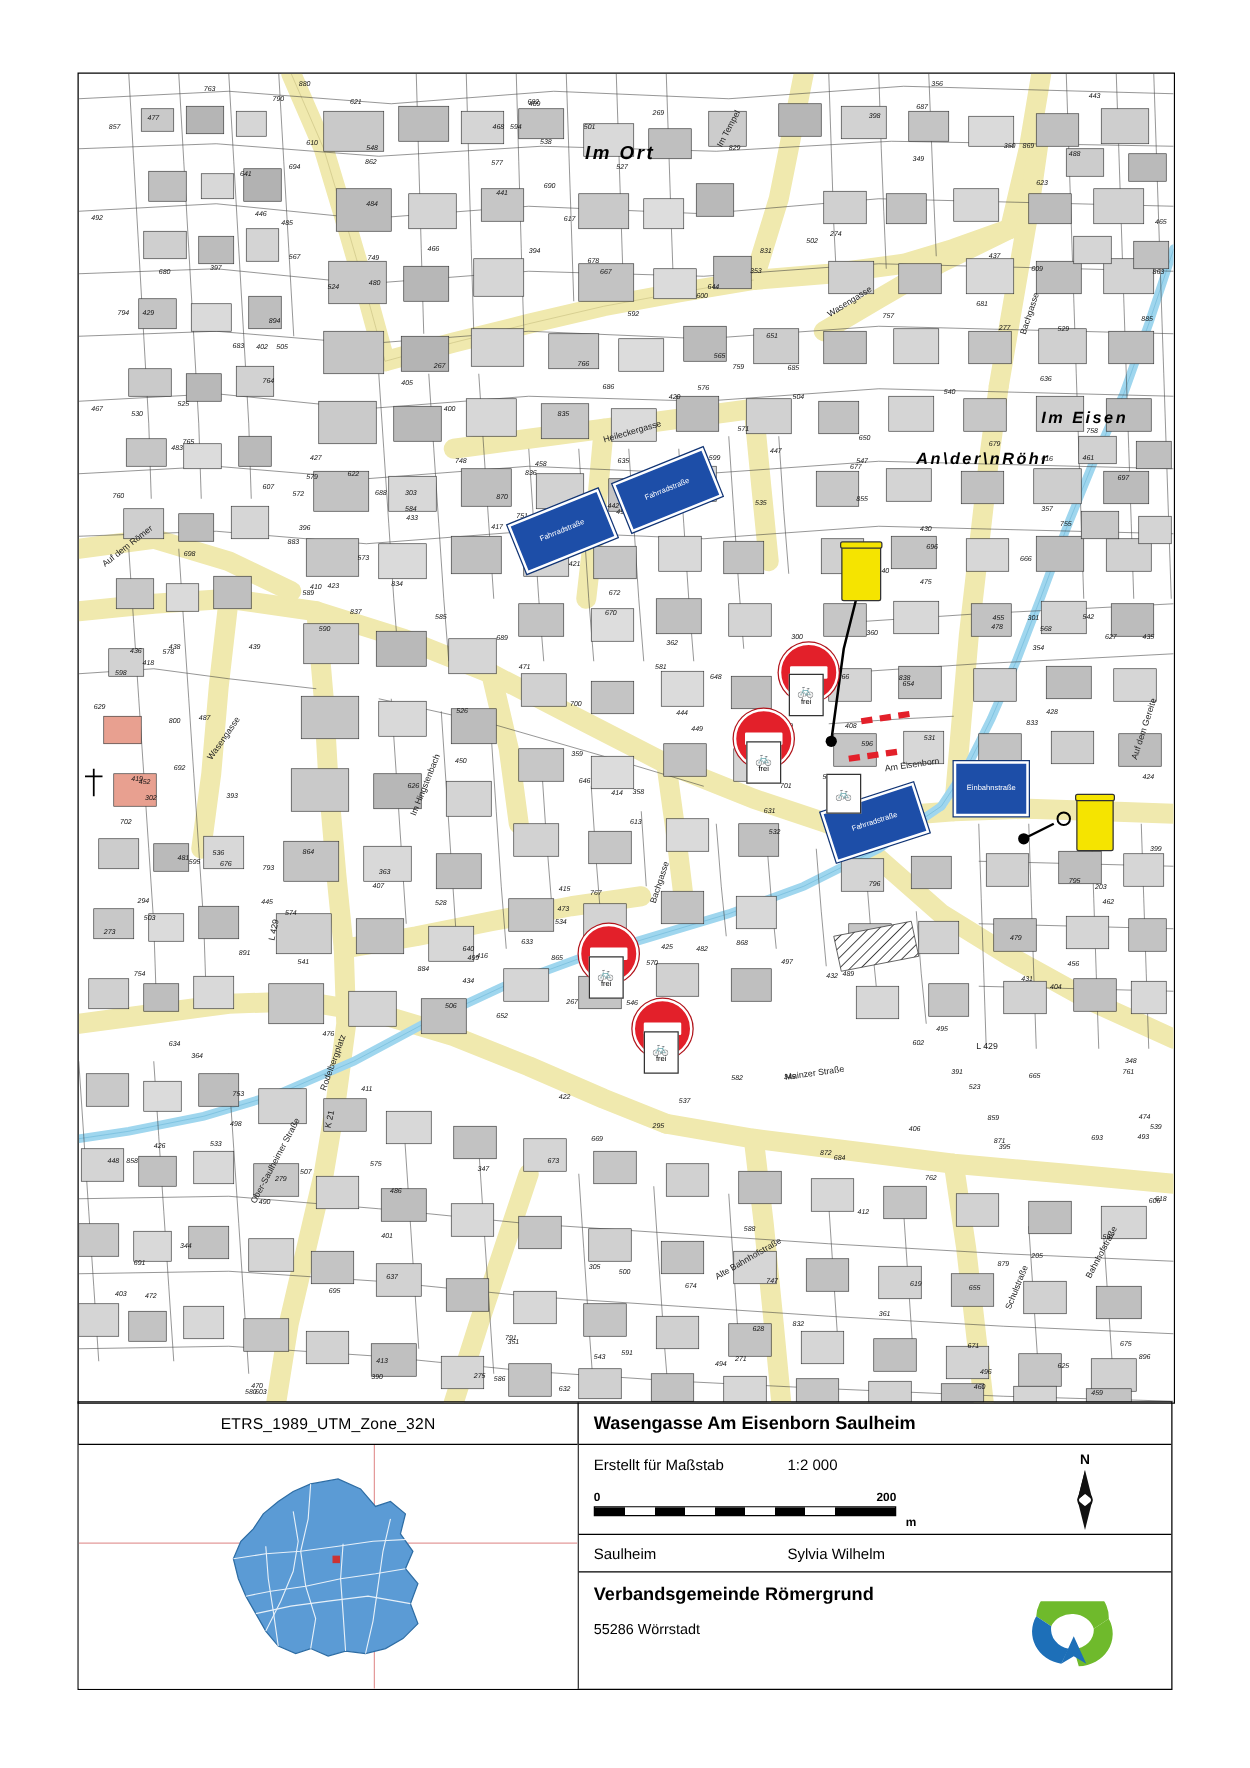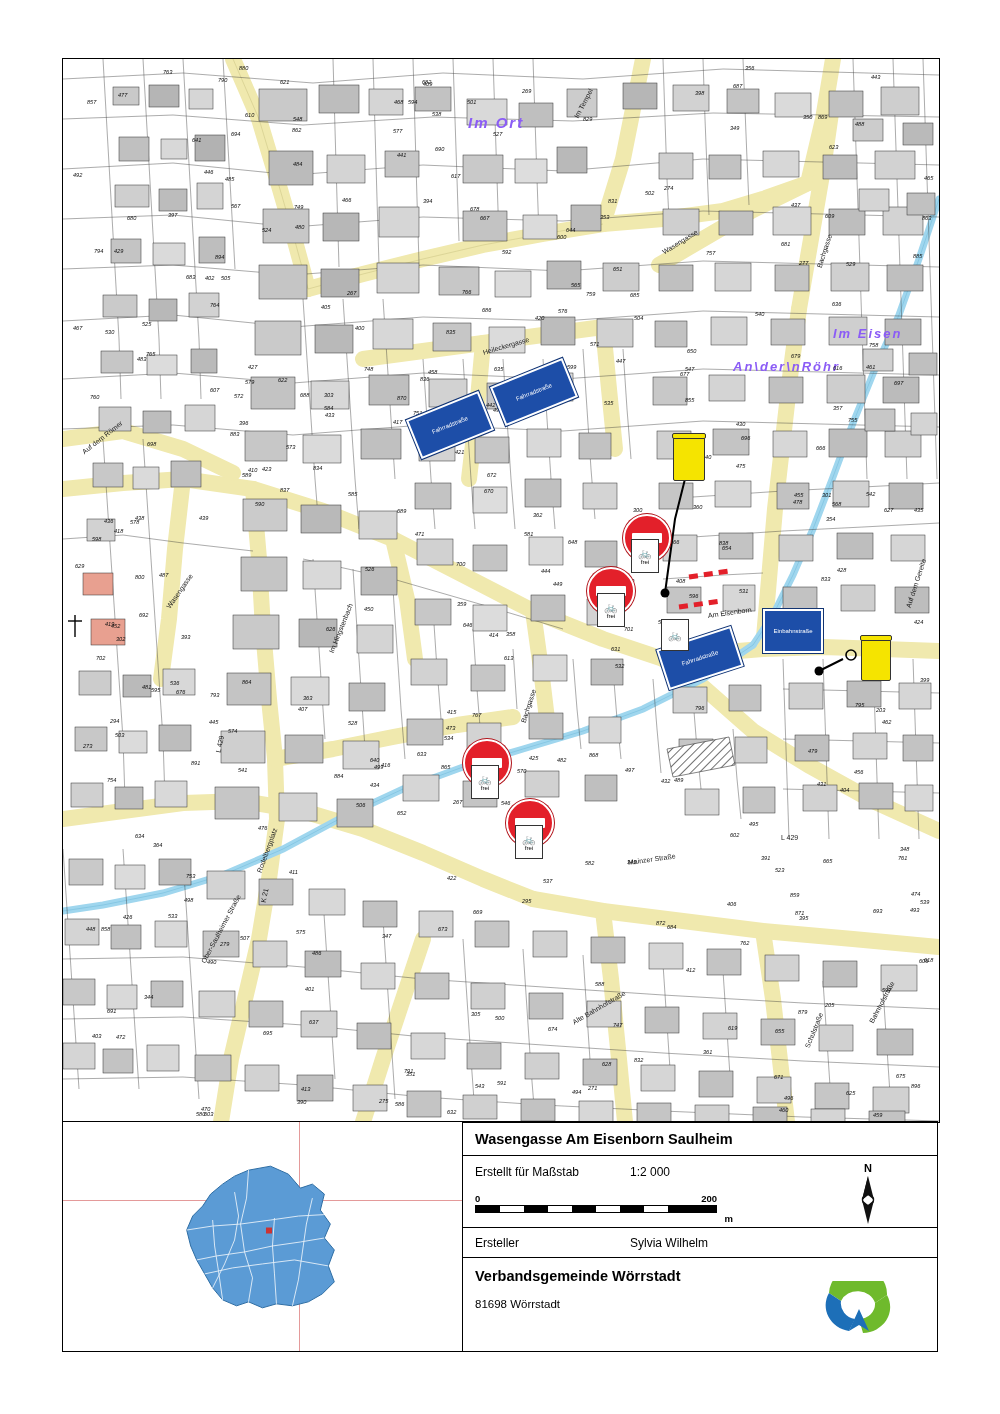--- a/index.html
+++ b/index.html
@@ -244,21 +244,21 @@
     height: 6px;
     background: #f5e400;
     border: 1.4px solid #333;
     border-radius: 2px;
     box-sizing: border-box;
   }
   .map-label {
     position: absolute;
     font-style: italic;
     font-weight: bold;
-    color: #8b5cf6;
+    color: #000000;
     white-space: nowrap;
   }
   .street-label {
     position: absolute;
     font-size: 7px;
     color: #222;
     white-space: nowrap;
   }
   .parcel-num {
     position: absolute;
@@ -1127,20 +1127,21 @@
         </div>
         <div class="sign bin" style="left: 798px; top: 580px; width: 28px; height: 40px;">
           <div class="bin-lid"></div>
         </div>
       </div>
   </div>
 
   <div class="legend">
 
     <div class="legend-left">
+      <div class="crs-bar">ETRS_1989_UTM_Zone_32N</div>
       <div class="overview-map">
         <div class="crosshair-h"></div>
         <div class="crosshair-v"></div>
         <svg viewBox="0 0 400 165" preserveAspectRatio="xMidYMid meet" style="position:absolute;left:0;top:0;width:100%;height:100%">
           <path d="M186 16 L208 12 L226 20 L238 34 L250 30 L262 40 L258 56 L268 70 L262 84 L272 96 L266 112 L272 128 L260 140 L246 148 L230 152 L214 150 L200 154 L186 148 L174 152 L160 146 L150 134 L142 120 L134 106 L128 92 L124 76 L130 62 L140 52 L148 40 L160 30 L172 22 Z" fill="#5b9bd5" stroke="#2e6da4" stroke-width="1"></path>
           <g stroke="#ffffff" stroke-width="0.9" fill="none" opacity="0.85">
             <path d="M186 16 L184 44 L178 70 L182 98 L190 124 L186 148"></path>
             <path d="M124 76 L150 72 L178 70 L208 66 L236 62 L272 60"></path>
             <path d="M142 120 L170 114 L200 110 L232 106 L266 112"></path>
             <path d="M150 134 L162 110 L172 86 L176 62 L172 38"></path>
@@ -1188,29 +1189,29 @@
             <polygon points="20,2 26,26 20,21 14,26" fill="#111"></polygon>
             <polygon points="20,50 26,26 20,31 14,26" fill="#111"></polygon>
             <circle cx="20" cy="26" r="5.5" fill="none" stroke="#111" stroke-width="1.4"></circle>
             <polygon points="20,2 20,21 14,26" fill="#111"></polygon>
           </svg>
         </div>
       </div>
 
       <div class="lr-rows">
         <div class="lr-row">
-          <span class="k">Ersteller</span>
+          <span class="k">Saulheim</span>
           <span class="v">Sylvia Wilhelm</span>
         </div>
       </div>
 
       <div class="lr-foot">
-        <div class="org-name">Verbandsgemeinde Wörrstadt</div>
+        <div class="org-name">Verbandsgemeinde Römergrund</div>
         <div class="org-addr">
-          <div>81698 Wörrstadt</div>
+          <div>55286 Wörrstadt</div>
         </div>
         <div class="logo">
           <svg viewBox="0 0 78 56" width="78" height="56">
             <path d="M10 12 A28 26 0 0 1 68 14 L56 22 A18 16 0 0 0 22 20 Z" fill="#6fba2c"></path>
             <path d="M68 14 A28 26 0 0 1 44 52 L40 38 A16 15 0 0 0 56 22 Z" fill="#6fba2c"></path>
             <path d="M10 12 A28 26 0 0 0 30 50 L36 38 A17 16 0 0 1 22 20 Z" fill="#1d6fb8"></path>
             <path d="M30 50 L40 28 L50 50 L40 44 Z" fill="#1d6fb8"></path>
           </svg>
         </div>
       </div>

